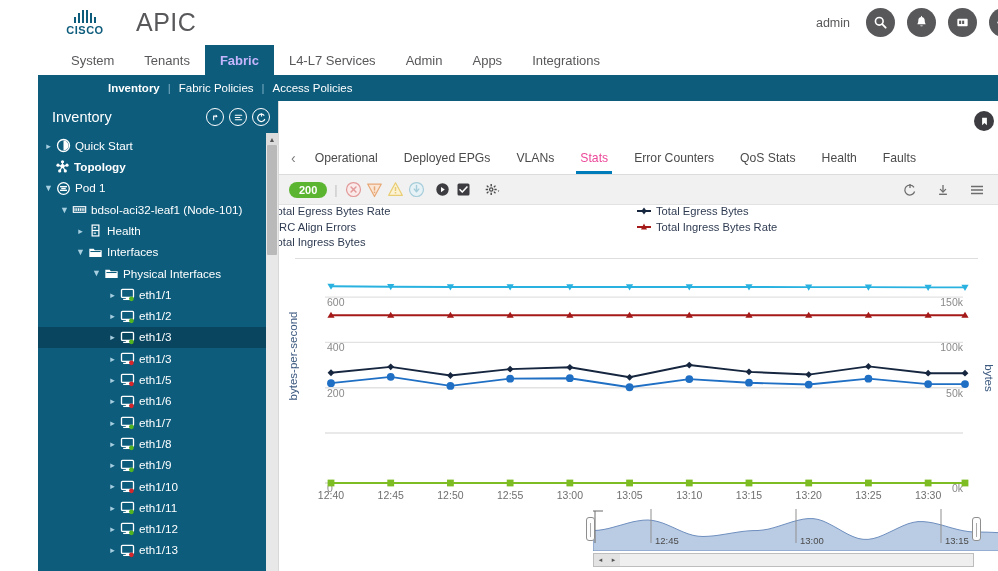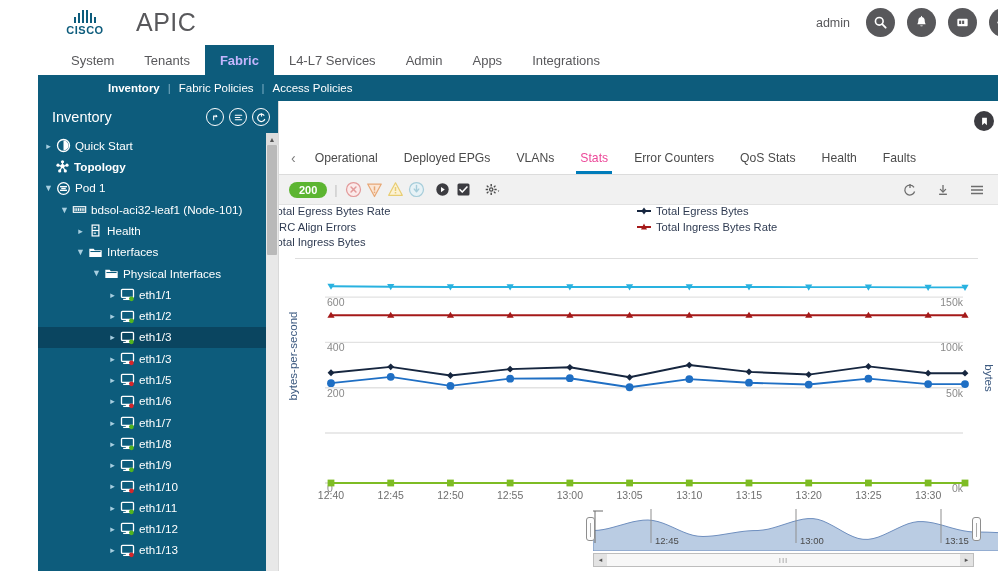--- a/index.html
+++ b/index.html
@@ -776,21 +776,20 @@
                 <path d="M0 2 L10 2" stroke="#6a6a6a" stroke-width="1"></path>
                 <path d="M590 2 L600 2" stroke="#6a6a6a" stroke-width="1"></path>
                 <line x1="2" y1="2" x2="2" y2="34" stroke="#6a6a6a" stroke-width="1"></line>
                 <line x1="598" y1="2" x2="598" y2="34" stroke="#6a6a6a" stroke-width="1"></line>
               </svg>
             <div class="handle" style="left:-7px"></div>
             <div class="handle" style="right:-7px"></div>
           </div>
           <div class="scrollbar">
             <div class="sb-arrow">◂</div>
-            <div class="sb-track">III</div>
             <div class="sb-arrow">▸</div>
           </div>
         </div>
 
         <div class="content-vscroll"></div>
       </div>
 
     </div>
   </div>
 </div>

